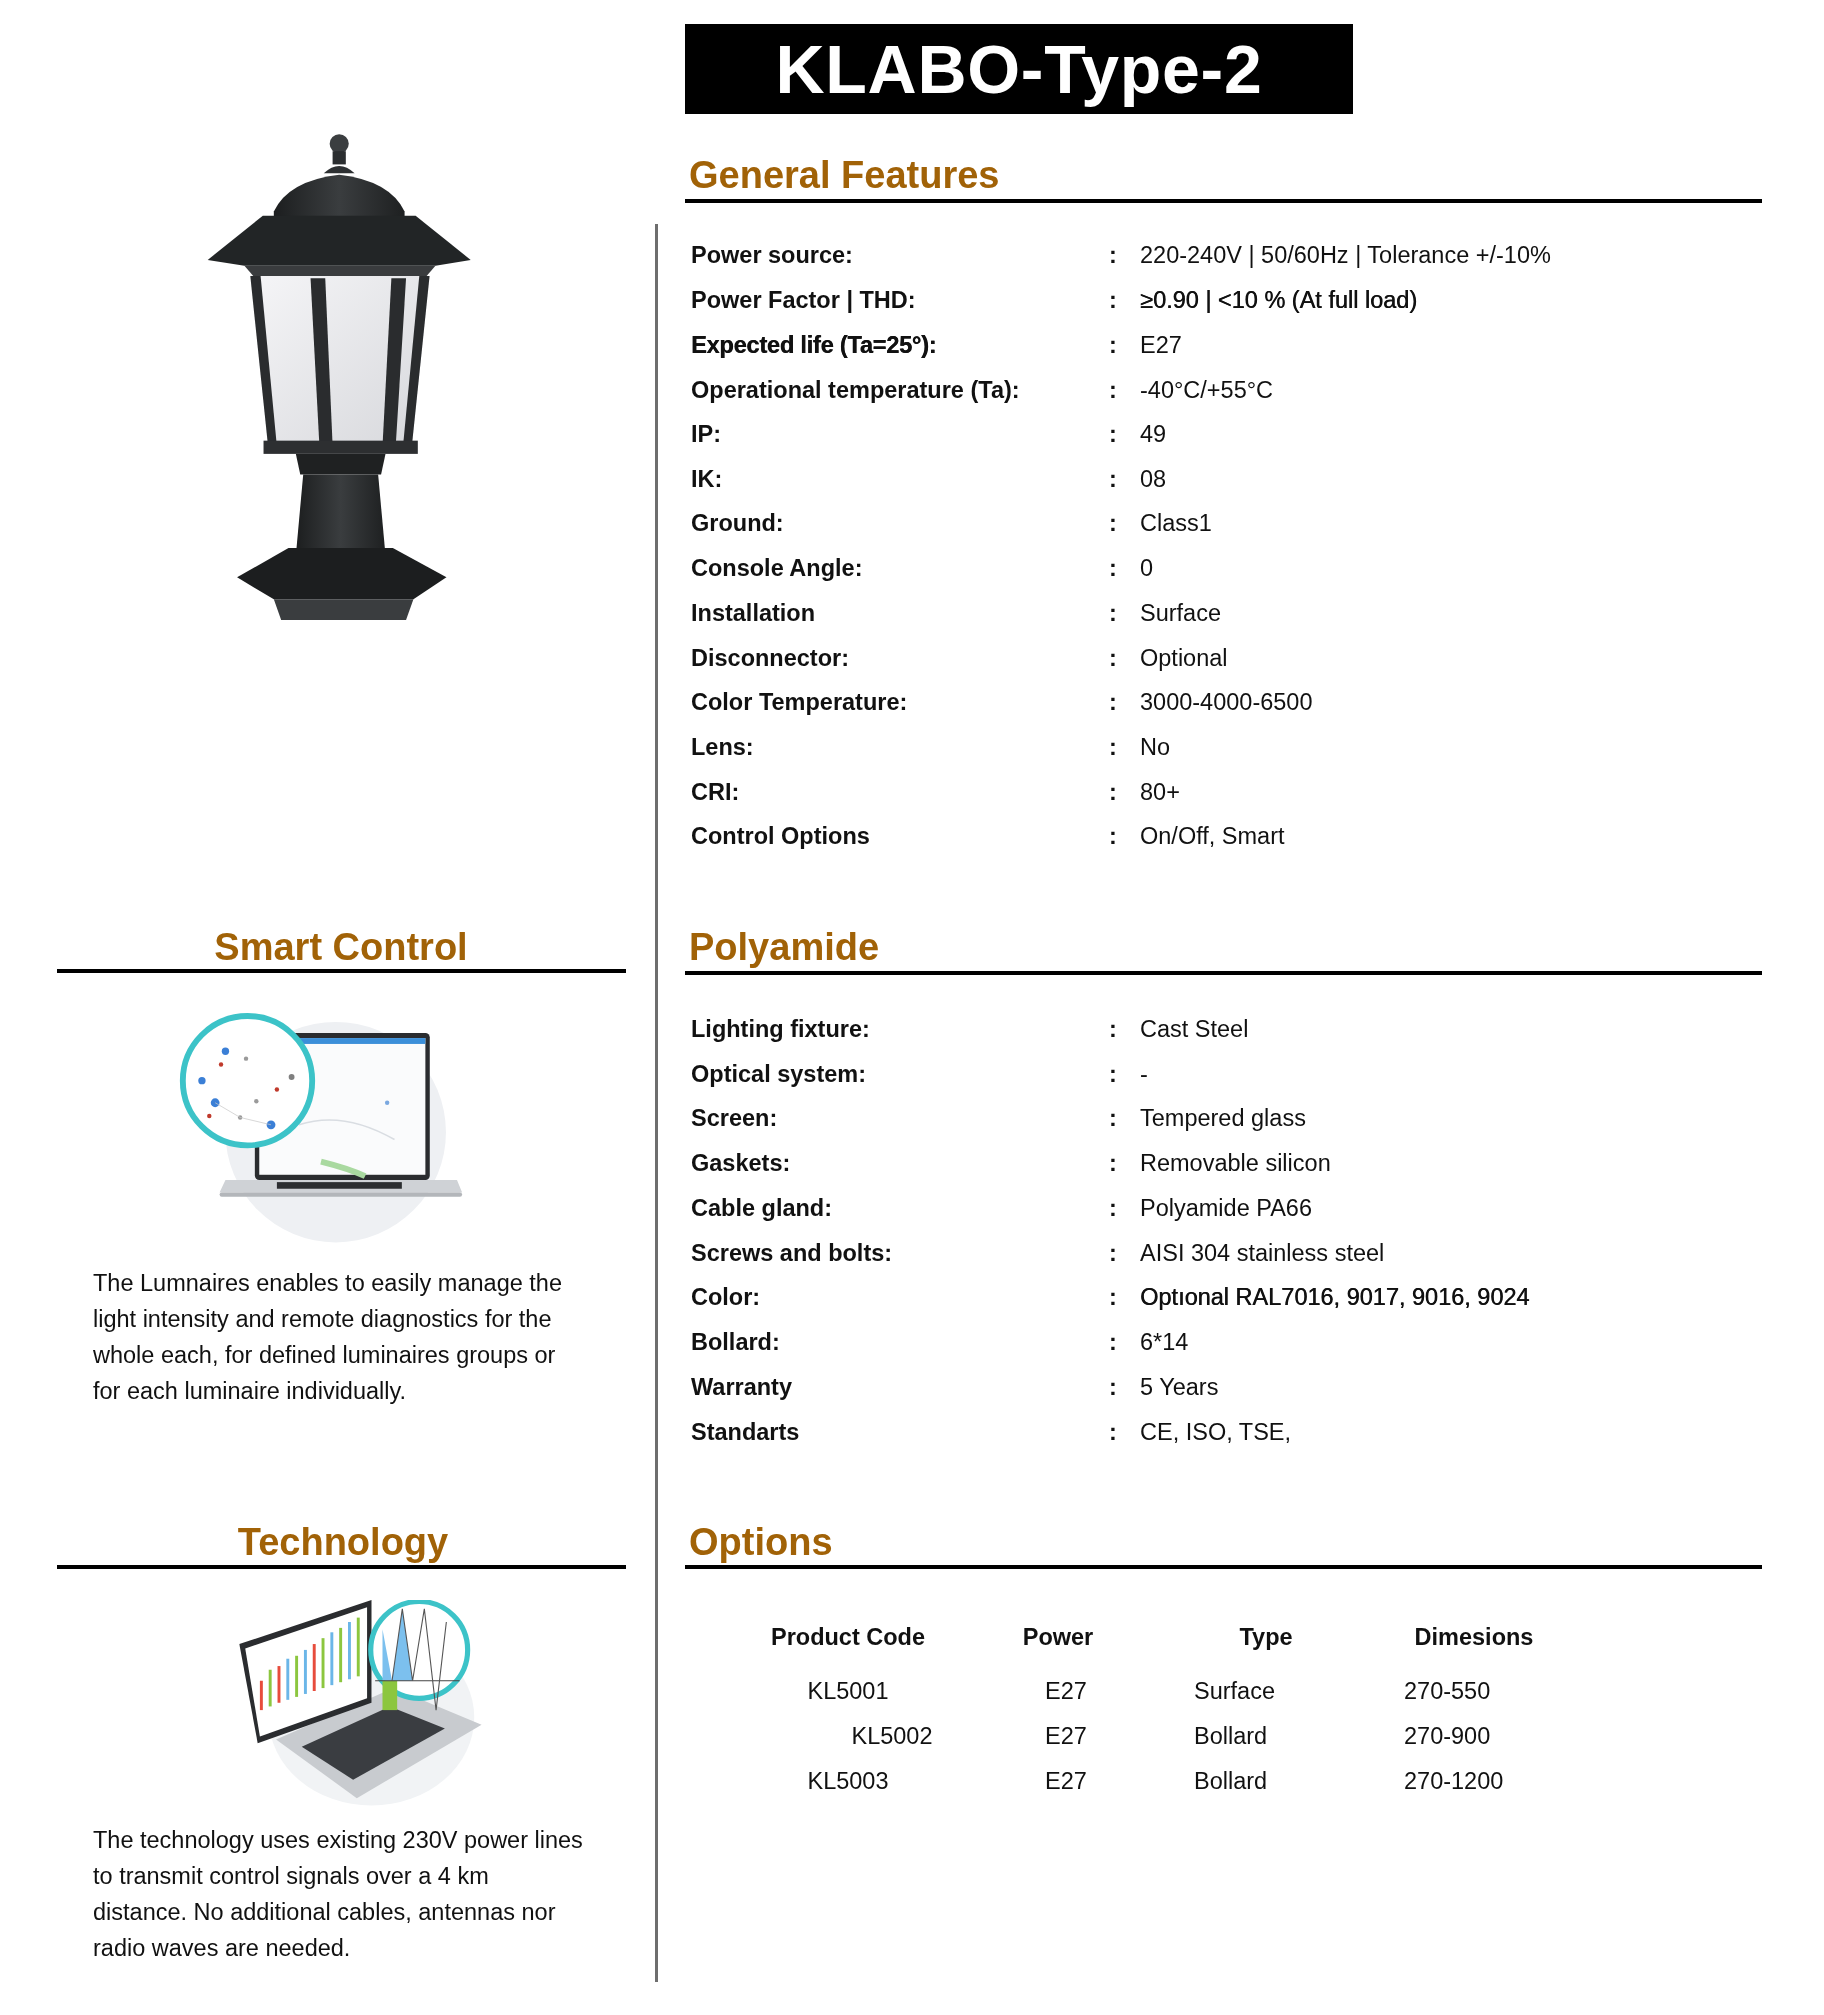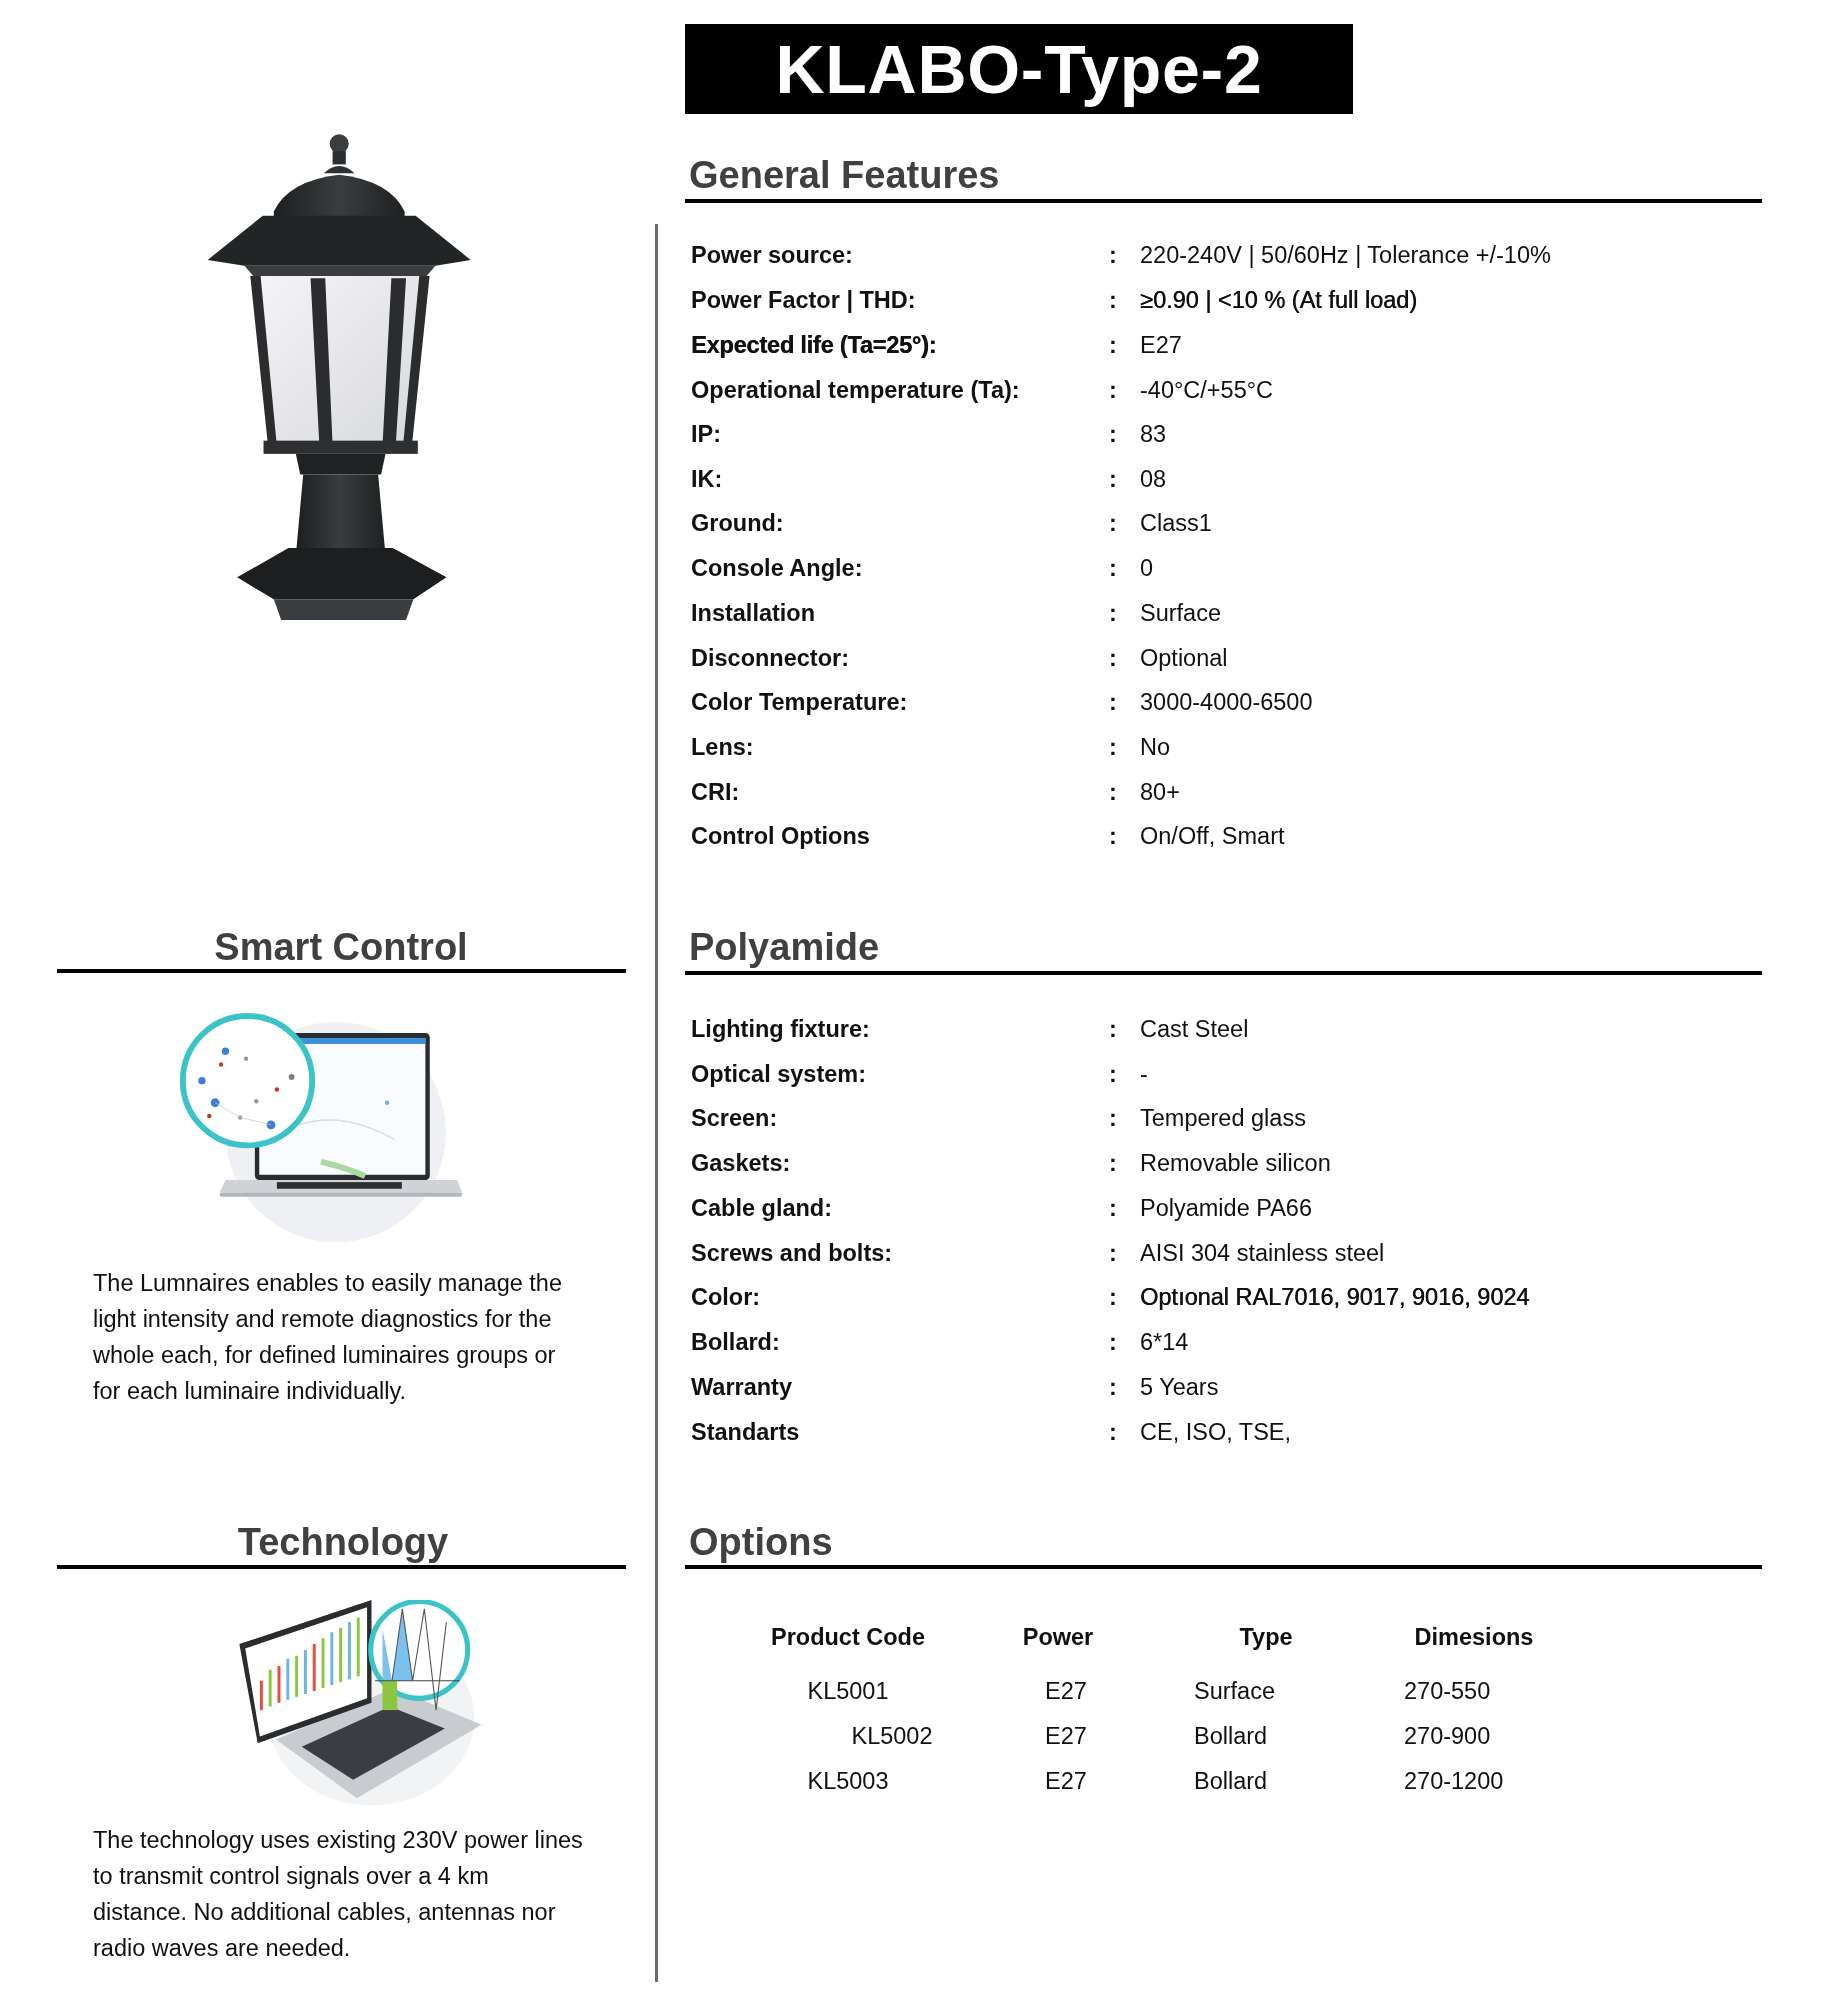--- a/index.html
+++ b/index.html
@@ -2,21 +2,21 @@
 <html style="font-size:11.8px"><head>
 <meta charset="utf-8">
 <style>
   html, body { margin: 0; padding: 0; background: #ffffff; }
   body { width: 1825px; height: 2015px; position: relative; overflow: hidden;
          font-family: "Liberation Sans", "DejaVu Sans", sans-serif; color: #111111; }
   .abs { position: absolute; }
   .title-box { left: 685px; top: 23.5px; width: 668px; height: 90px; background: #000000;
                display: flex; align-items: center; justify-content: center; }
   .title-text { color: #ffffff; font-weight: bold; font-size: 68px; letter-spacing: 0.7px; line-height: 1; }
-  .heading { font-weight: bold; font-size: 38px; line-height: 1; white-space: nowrap; color: #404040; }
+  .heading { font-weight: bold; font-size: 38px; line-height: 1; white-space: nowrap; color: #a16207; }
   .rule { height: 4.4px; background: #000000; }
   .vdivider { left: 655px; top: 224px; width: 2.9px; height: 1758px; background: #6e6e6e; }
   .spec-row { position: absolute; left: 691px; width: 1059px; height: 32px; font-size: 23.5px; line-height: 32px; white-space: nowrap; }
   .spec-label { position: absolute; left: 0; top: 0; font-weight: bold; }
   .spec-label.xbold { font-weight: bold; letter-spacing: -0.2px; text-shadow: 0.4px 0 0 #111; }
   .spec-colon { position: absolute; left: 418px; top: 0; font-weight: bold; }
   .spec-value { position: absolute; left: 449px; top: 0; font-weight: normal; }
   .spec-value.medium { text-shadow: 0.5px 0 0 #111; }
   .para { left: 93px; width: 529px; font-size: 23.5px; line-height: 36px; color: #111; }
   .opt-cell { position: absolute; font-size: 23.5px; line-height: 32px; white-space: nowrap; }
@@ -92,21 +92,21 @@
     <span class="spec-value">E27</span>
   </div>
   <div class="spec-row" style="top:374px;">
     <span class="spec-label">Operational temperature (Ta):</span>
     <span class="spec-colon">:</span>
     <span class="spec-value">-40°C/+55°C</span>
   </div>
   <div class="spec-row" style="top:418px;">
     <span class="spec-label">IP:</span>
     <span class="spec-colon">:</span>
-    <span class="spec-value">83</span>
+    <span class="spec-value">49</span>
   </div>
   <div class="spec-row" style="top:463px;">
     <span class="spec-label">IK:</span>
     <span class="spec-colon">:</span>
     <span class="spec-value">08</span>
   </div>
   <div class="spec-row" style="top:507px;">
     <span class="spec-label">Ground:</span>
     <span class="spec-colon">:</span>
     <span class="spec-value">Class1</span>

